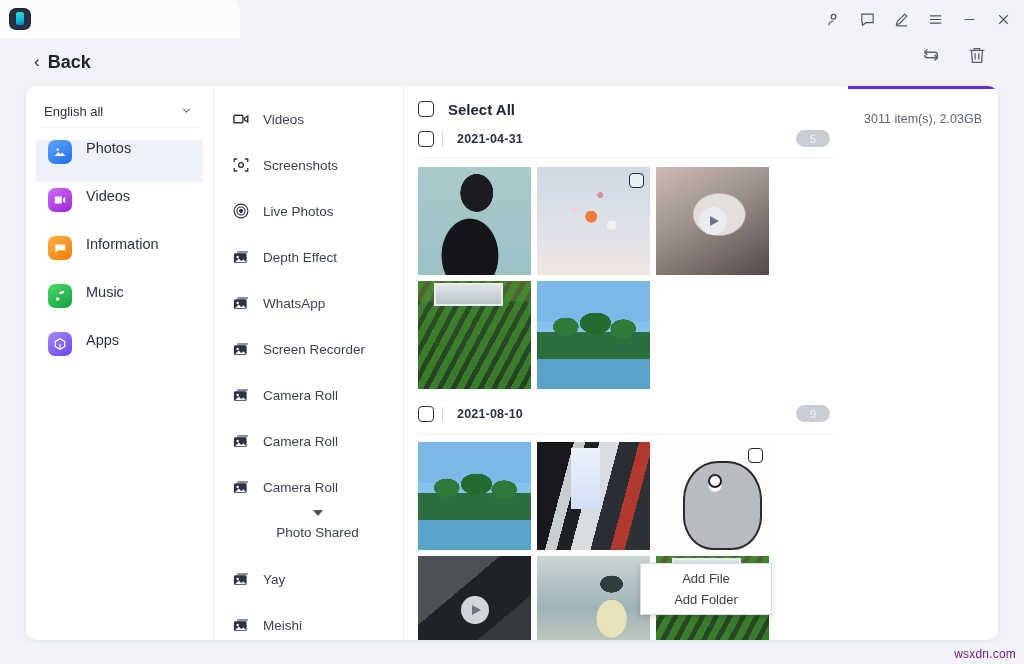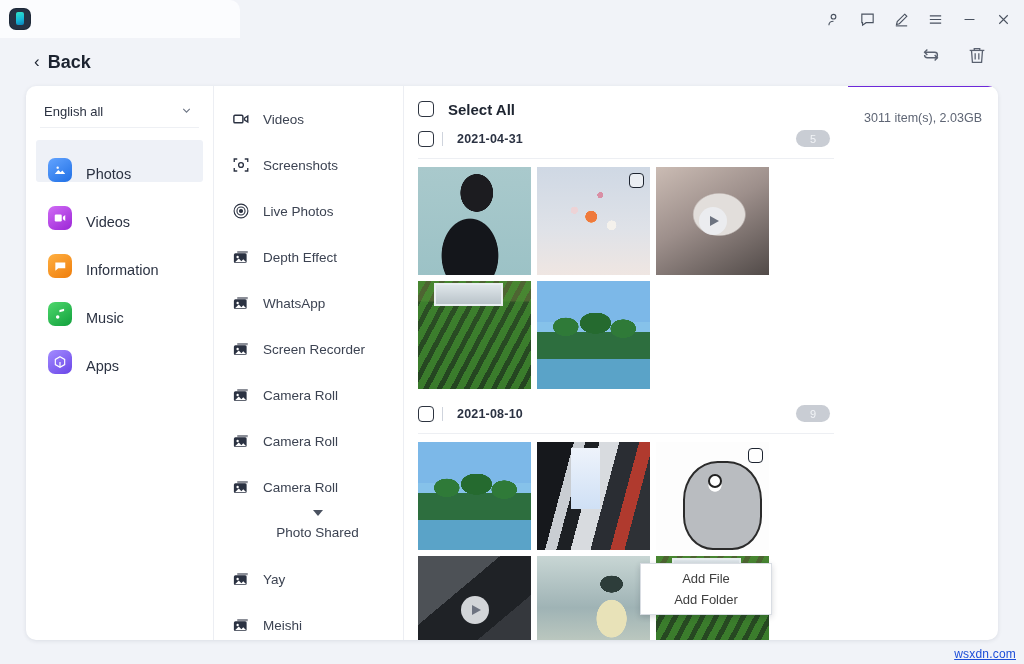--- a/index.html
+++ b/index.html
@@ -80,21 +80,21 @@
   }
   .lang-select {
     margin: 8px 14px 0 14px; height: 32px;
     display: flex; align-items: center; justify-content: space-between;
     font-size: 13px; color: #2b3242; padding: 0 6px 0 4px;
     border-bottom: 1px solid #eef0f4;
   }
   .lang-select .caret { color: #6d7584; font-size: 11px; }
   .nav { margin-top: 12px; }
   .nav-item {
-    display: flex; align-items: flex-end; gap: 14px;
+    display: flex; align-items: flex-start; gap: 14px;
     height: 42px; margin: 6px 10px; padding-left: 12px;
     border-radius: 3px; font-size: 14.5px; color: #2b3242;
   }
   .nav-item.active { background: #eef1f7; }
   .nav-ico {
     width: 24px; height: 24px; border-radius: 7px; flex: 0 0 24px;
     display: flex; align-items: center; justify-content: center;
     color: #fff;
   }
   .nav-ico svg { display:block; }
@@ -214,21 +214,21 @@
   .a-infog::before {
       content:""; position:absolute; inset:0;
       background:
         radial-gradient(circle 16px at 28% 36%, #fff 0 86%, #e7c46a 88%, transparent 90%),
         radial-gradient(circle 16px at 47% 63%, #fff 0 86%, #4aa8d8 88%, transparent 90%),
         radial-gradient(circle 16px at 66% 32%, #fff 0 86%, #e07a72 88%, transparent 90%),
         radial-gradient(circle 16px at 82% 62%, #fff 0 86%, #d8d166 88%, transparent 90%);}
 
   
   .footer {
-    height: 62px; border-top: 1px solid #6d28d9;
+    height: 62px; border-top: 3px solid #6d28d9;
     display: flex; align-items: center; padding: 0 16px;
     position: relative; background: #fff;
   }
   .items-info { font-size: 12.5px; color: #5e6574; }
   .btn {
     height: 38px; border-radius: 6px; color: #fff; font-size: 16px;
     display: flex; align-items: center; justify-content: center;
   }
   .btn-import { position: absolute; left: 232px; width: 166px; background: #0d63c4; }
   .btn-export { position: absolute; left: 422px; width: 166px; background: #1691f0; }
@@ -239,21 +239,21 @@
     width: 132px; background: #ffffff;
     border: 1px solid #d9dde3; box-shadow: 0 2px 6px rgba(20,28,45,.18);
     z-index: 50; padding: 4px 0;
   }
   .dd-item {
     height: 21px; display: flex; align-items: center; justify-content: center;
     font-size: 13px; color: #404040;
   }
   .watermark {
     position: absolute; right: 8px; bottom: 3px;
-    font-size: 12px; color: #1d4ed8; letter-spacing: .2px; text-decoration: underline;
+    font-size: 12px; color: #701a75; letter-spacing: .2px;
   }
 </style>
 </head>
 <body>
 
 <div id="app">
 
   <div class="titlebar">
     <div class="tab-shape"></div>
     <div class="app-icon"></div>

